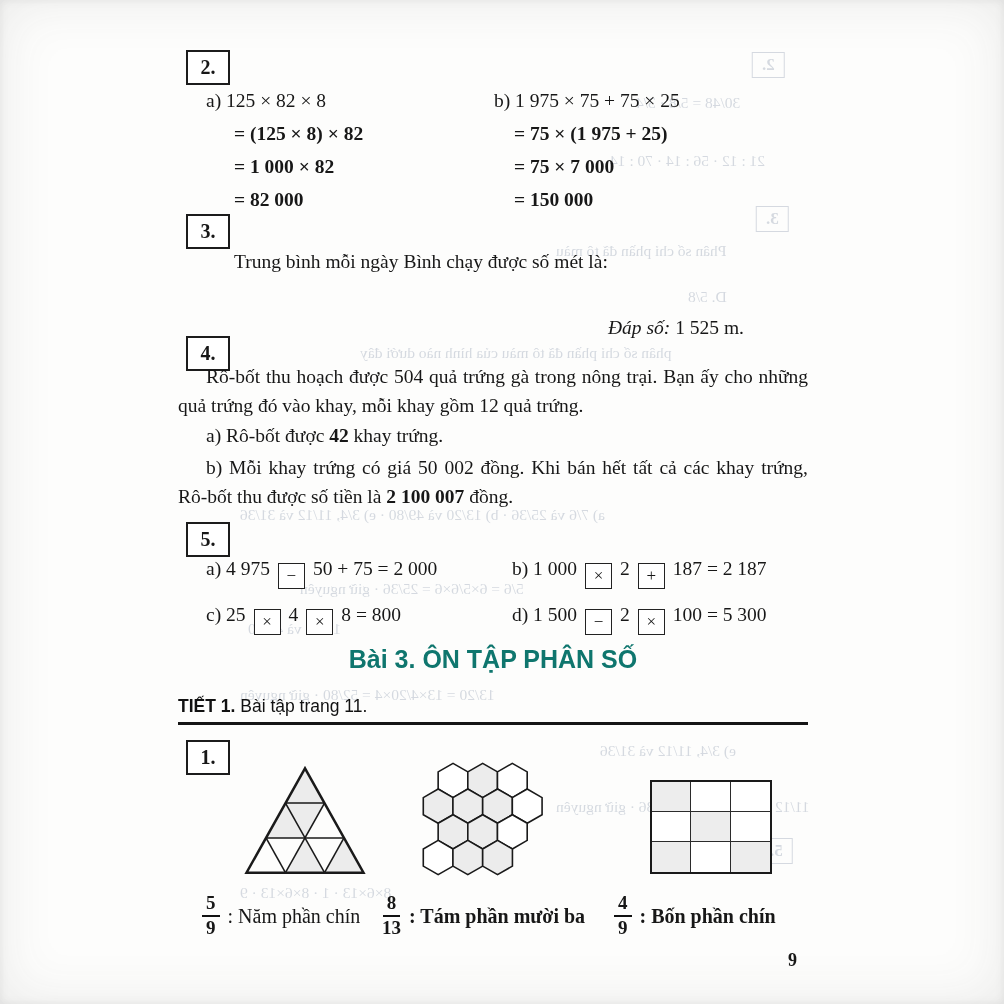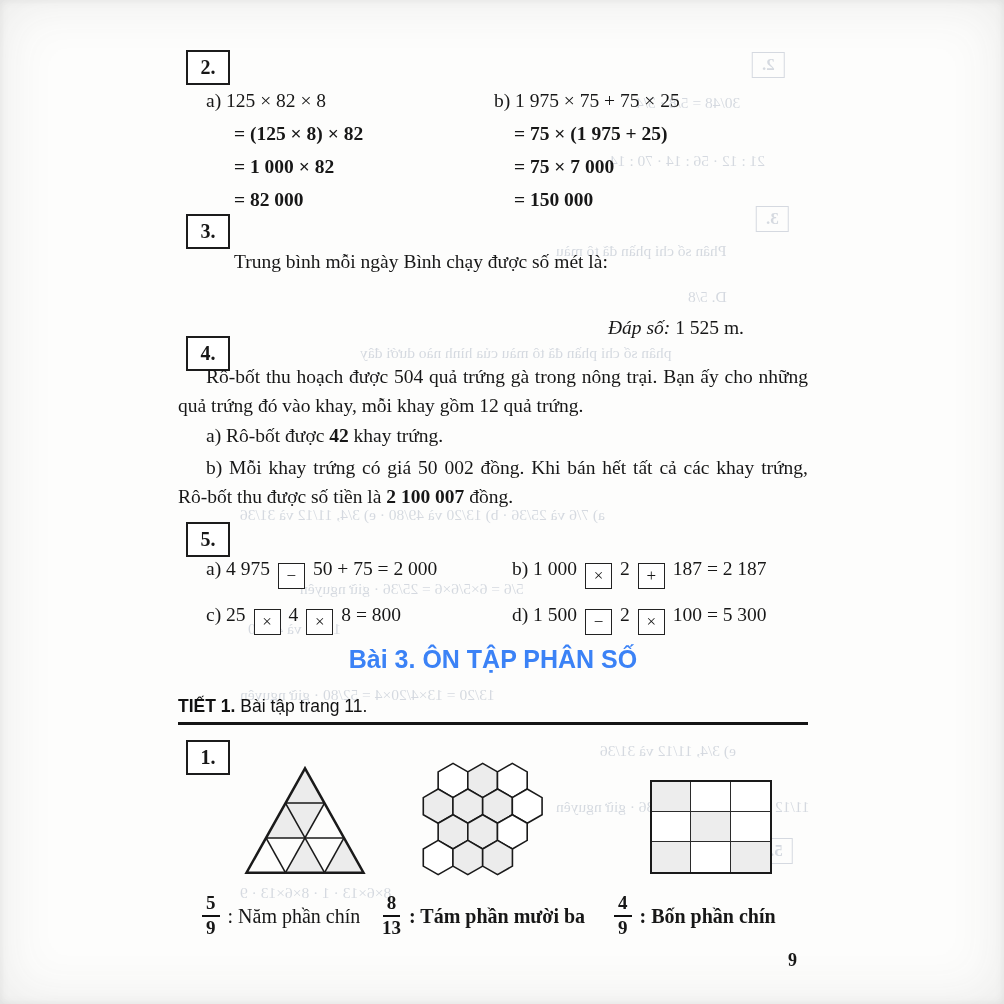--- a/index.html
+++ b/index.html
@@ -20,21 +20,21 @@
   .it{font-style:italic;}
   .strong{font-weight:700;}
   .dapso{position:absolute;left:178px;width:566px;text-align:right;font-size:19.5px;}
   .opbox{
     display:inline-flex;width:25px;height:24px;border:1.6px solid #222;
     align-items:center;justify-content:center;margin:0 8px;
     vertical-align:-6px;font-size:17px;background:#fff;
   }
   .bai-heading{
     position:absolute;left:178px;width:630px;text-align:center;
-    font-family:"Liberation Sans", sans-serif;font-weight:700;font-size:25px;color:#3b82f6;
+    font-family:"Liberation Sans", sans-serif;font-weight:700;font-size:25px;color:#0f766e;
   }
   .tiet{position:absolute;left:178px;font-family:"Liberation Sans", sans-serif;font-size:17.5px;color:#111;}
   .tiet .tb{font-weight:700;}
   .rule{position:absolute;left:178px;width:630px;height:3px;background:#151515;}
   .figsvg{position:absolute;}
   .sq{
     position:absolute;left:650px;top:780px;width:118px;height:90px;
     border:2.5px solid #1a1a1a;display:grid;
     grid-template-columns:repeat(3,1fr);grid-template-rows:repeat(3,1fr);
     background:#fff;

